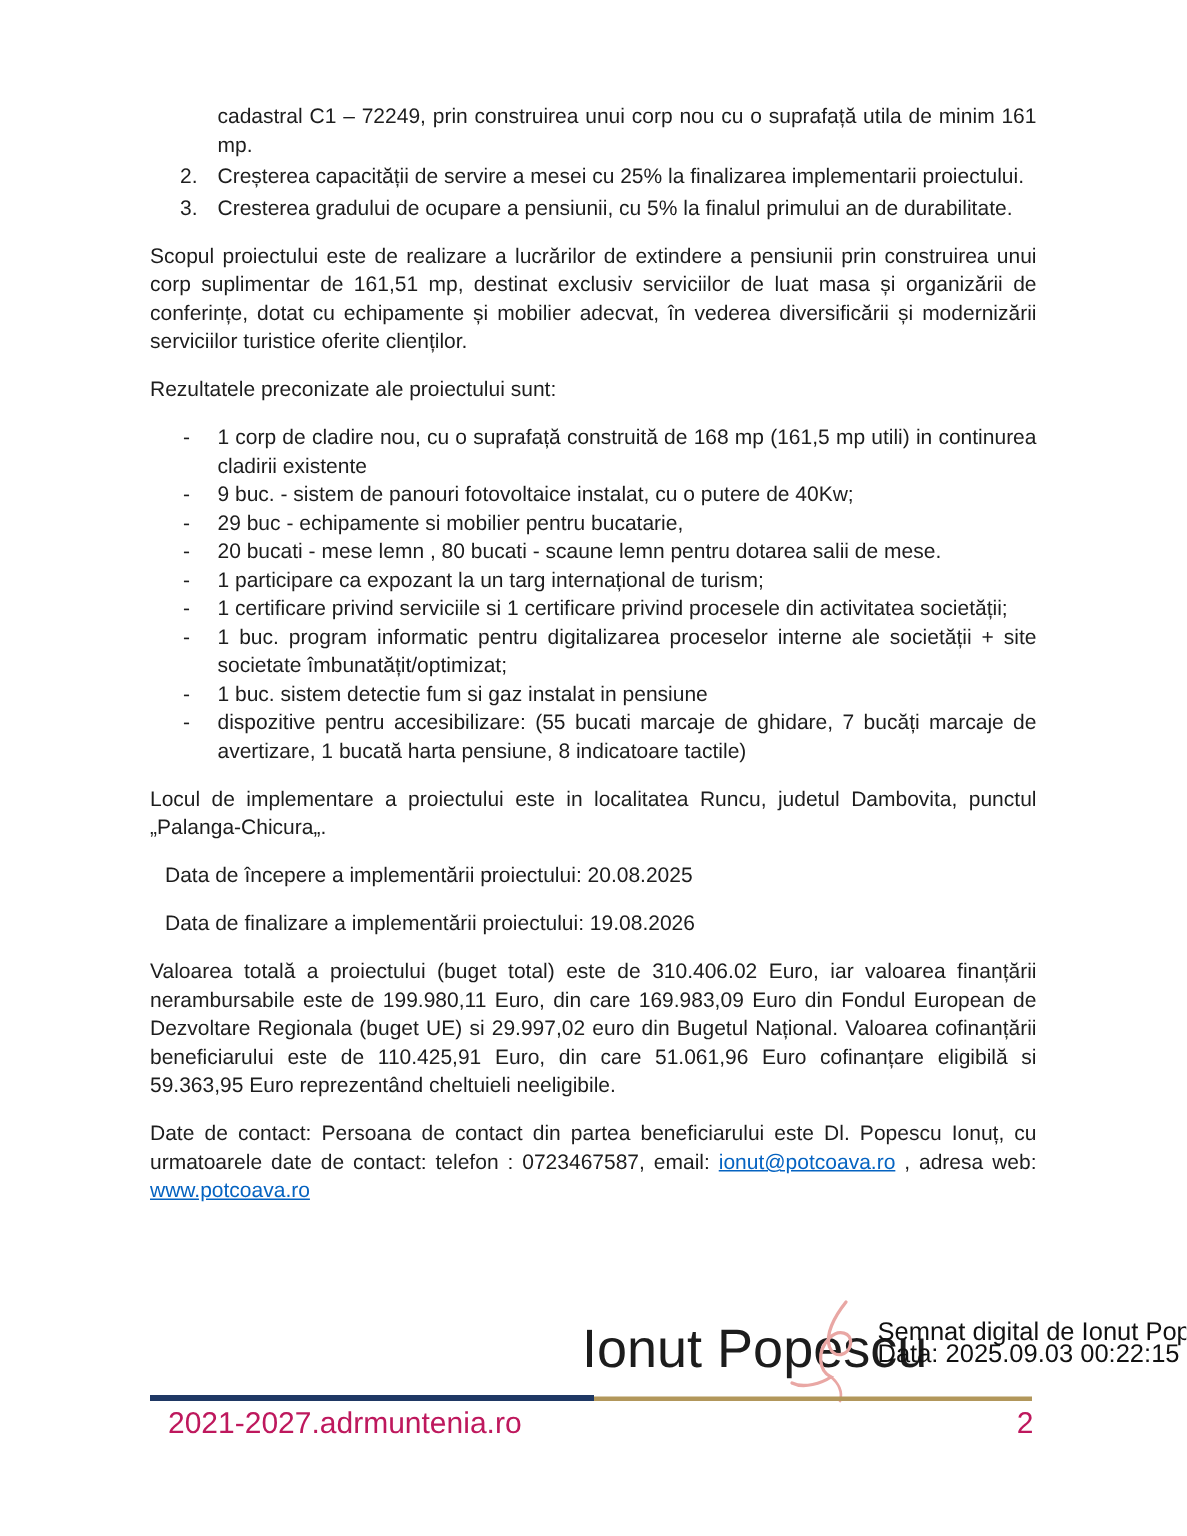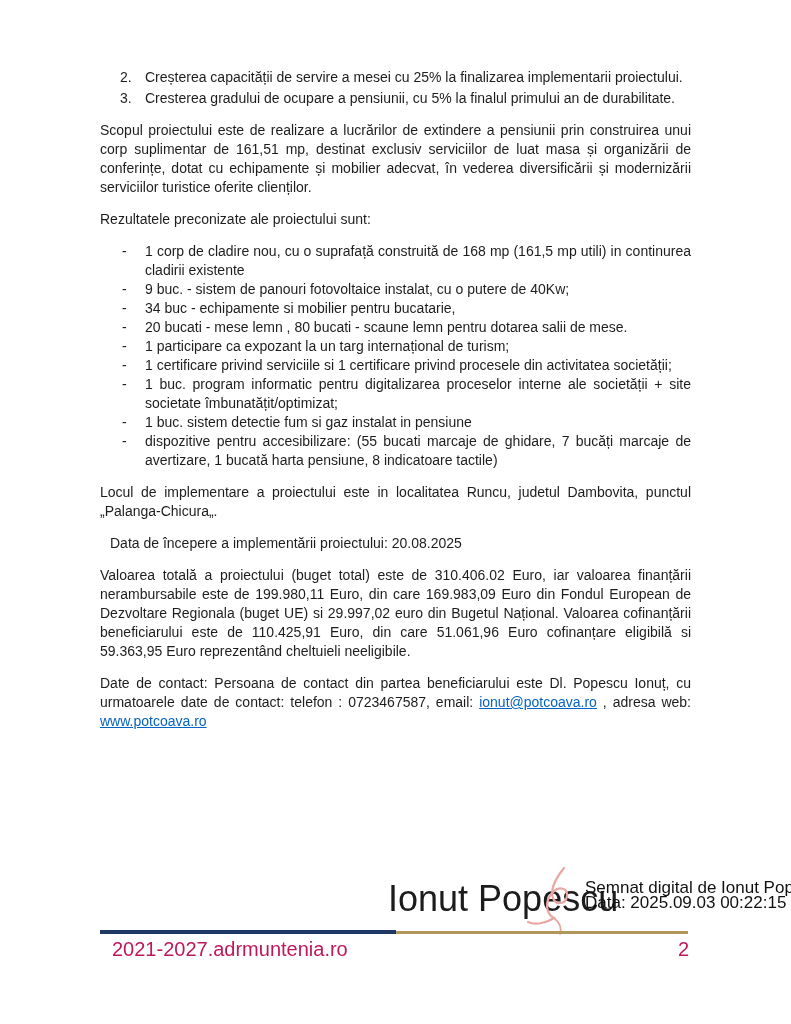--- a/index.html
+++ b/index.html
@@ -104,20 +104,24 @@
 </style>
 </head>
 <body>
 
 <div class="page">
 
   <div class="content">
 
     <div class="numbered-list">
       <div class="numbered-item">
+        <span class="marker"></span>
+        <span class="itext">cadastral C1 – 72249, prin construirea unui corp nou cu o suprafață utila de minim 161 mp.</span>
+      </div>
+      <div class="numbered-item">
         <span class="marker">2.</span>
         <span class="itext">Creșterea capacității de servire a mesei cu 25% la finalizarea implementarii proiectului.</span>
       </div>
       <div class="numbered-item">
         <span class="marker">3.</span>
         <span class="itext">Cresterea gradului de ocupare a pensiunii, cu 5% la finalul primului an de durabilitate.</span>
       </div>
     </div>
 
     <div class="para">Scopul proiectului este de realizare a lucrărilor de extindere a pensiunii prin construirea unui corp suplimentar de 161,51 mp, destinat exclusiv serviciilor de luat masa și organizării de conferințe, dotat cu echipamente și mobilier adecvat, în vederea diversificării și modernizării serviciilor turistice oferite clienților.</div>
@@ -128,21 +132,21 @@
       <div class="bullet-item">
         <span class="marker">-</span>
         <span class="itext">1 corp de cladire nou, cu o suprafață construită de 168 mp (161,5 mp utili) in continurea cladirii existente</span>
       </div>
       <div class="bullet-item">
         <span class="marker">-</span>
         <span class="itext">9 buc. -  sistem de panouri fotovoltaice instalat, cu o putere de 40Kw;</span>
       </div>
       <div class="bullet-item">
         <span class="marker">-</span>
-        <span class="itext">34  buc -  echipamente si mobilier pentru bucatarie,</span>
+        <span class="itext">29  buc -  echipamente si mobilier pentru bucatarie,</span>
       </div>
       <div class="bullet-item">
         <span class="marker">-</span>
         <span class="itext">20  bucati -  mese lemn , 80 bucati -  scaune lemn pentru dotarea salii de mese.</span>
       </div>
       <div class="bullet-item">
         <span class="marker">-</span>
         <span class="itext">1 participare ca expozant la un targ internațional de turism;</span>
       </div>
       <div class="bullet-item">
@@ -160,20 +164,21 @@
       <div class="bullet-item">
         <span class="marker">-</span>
         <span class="itext">dispozitive pentru accesibilizare: (55 bucati marcaje de ghidare, 7 bucăți marcaje de avertizare, 1 bucată harta pensiune, 8 indicatoare tactile)</span>
       </div>
     </div>
 
     <div class="para">Locul de implementare a proiectului este in localitatea Runcu, judetul Dambovita, punctul „Palanga-Chicura„.</div>
 
     <div class="date-line">Data de începere a implementării proiectului: 20.08.2025</div>
 
+    <div class="date-line">Data de finalizare a implementării proiectului: 19.08.2026</div>
 
     <div class="para">Valoarea totală a proiectului (buget total) este de 310.406.02 Euro, iar valoarea finanțării nerambursabile este de 199.980,11 Euro, din care 169.983,09 Euro din Fondul European de Dezvoltare Regionala (buget UE) si 29.997,02 euro din Bugetul Național. Valoarea cofinanțării beneficiarului este de 110.425,91 Euro, din care 51.061,96 Euro cofinanțare eligibilă si 59.363,95 Euro reprezentând cheltuieli neeligibile.</div>
 
     <div class="para"><span>Date de contact: Persoana de contact din partea beneficiarului este Dl. Popescu Ionuț, cu urmatoarele date de contact:  telefon : 0723467587, email: </span><span class="doclink">ionut@potcoava.ro</span><span> , adresa web: </span><span class="doclink">www.potcoava.ro</span></div>
 
   </div>
 
   <div class="signature-block">
     <div class="signature-name">Ionut Popescu</div>
     <svg class="signature-flourish" viewBox="0 0 110 72" xmlns="http://www.w3.org/2000/svg">

